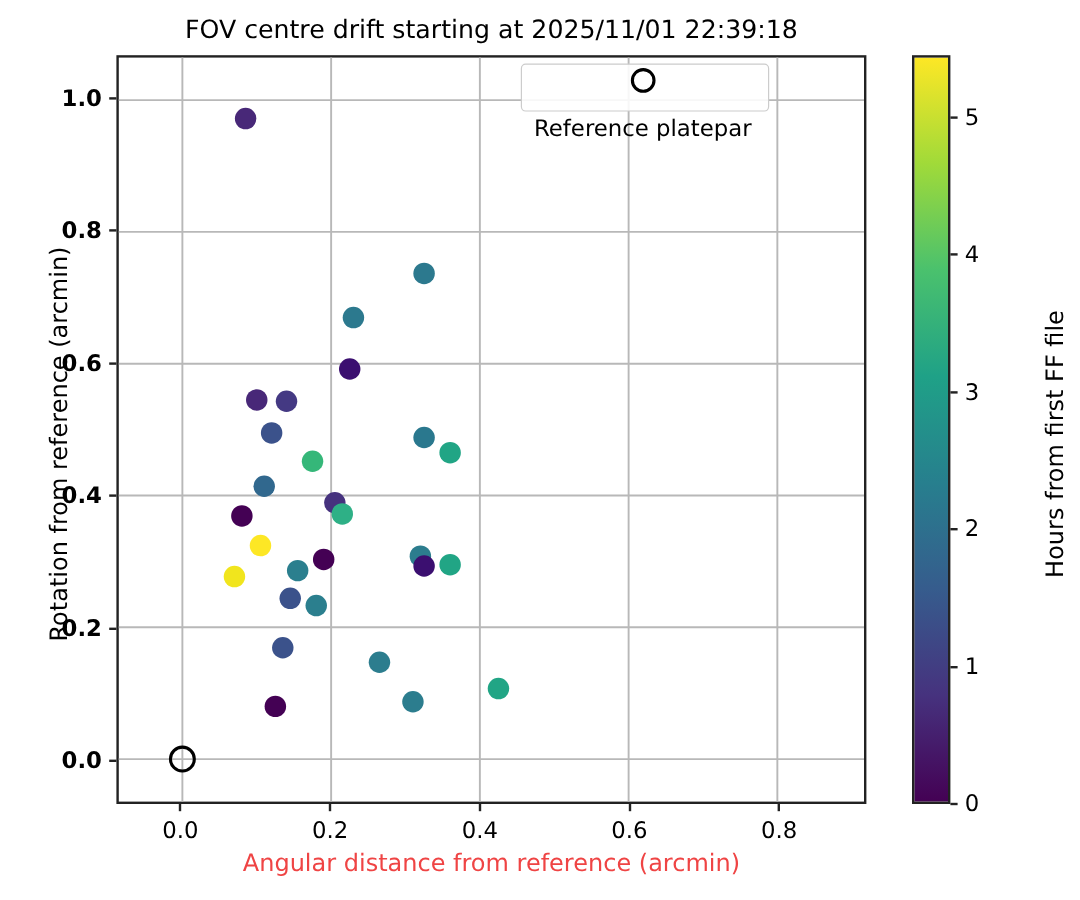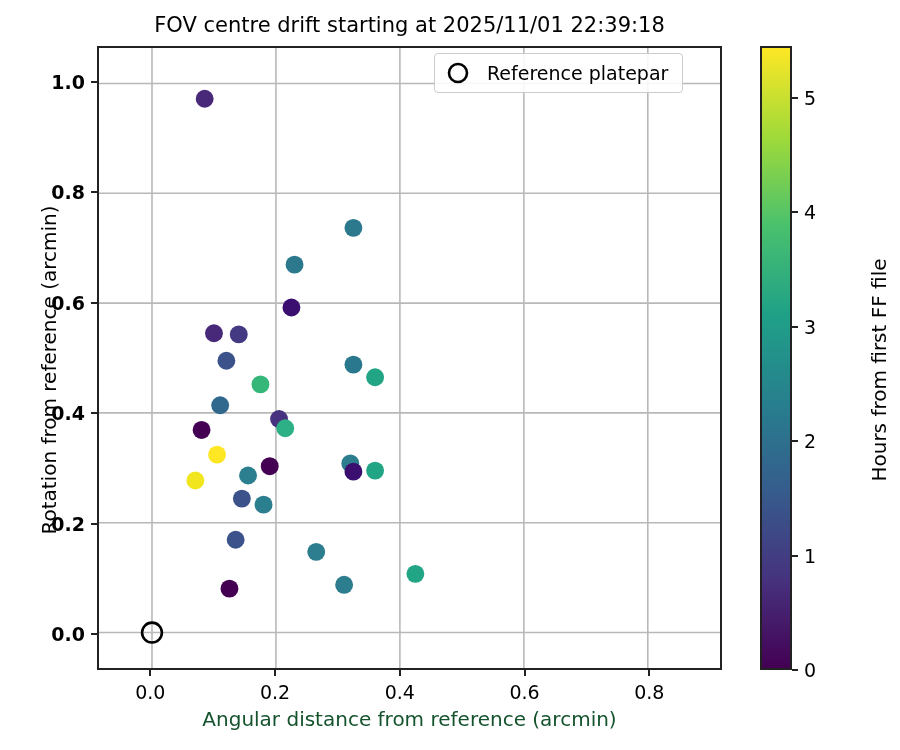--- a/index.html
+++ b/index.html
@@ -75,21 +75,21 @@
   }
   .ytickmark { width: 6px; height: 2px; left: -6px; transform: translateY(-1px); }
   .xtickmark { height: 6px; width: 2px; top: 624px; transform: translateX(-1px); }
   
   #xlabel {
     position: absolute;
     left: 97px; top: 707px;
     width: 625px;
     text-align: center;
     font-size: 20px;
-    color: #14532d;
+    color: #ef4444;
     white-space: nowrap;
   }
   #ylabel {
     position: absolute;
     left: -264px; top: 358px;
     width: 625px;
     text-align: center;
     font-size: 20px;
     color: #000000;
     white-space: nowrap;
@@ -102,20 +102,21 @@
     left: 434px; top: 53px;
     height: 40px;
     box-sizing: border-box;
     border: 1px solid #cccccc;
     border-radius: 4px;
     background: rgba(255,255,255,0.88);
     display: flex;
     align-items: center;
     padding: 0 14px 0 10px;
     gap: 16px;
+    flex-direction: column;
   }
   #legend svg { display: block; }
   #legend-label {
     font-size: 19px;
     color: #000000;
     white-space: nowrap;
   }
   
   #colorbar-wrap {
     position: absolute;

